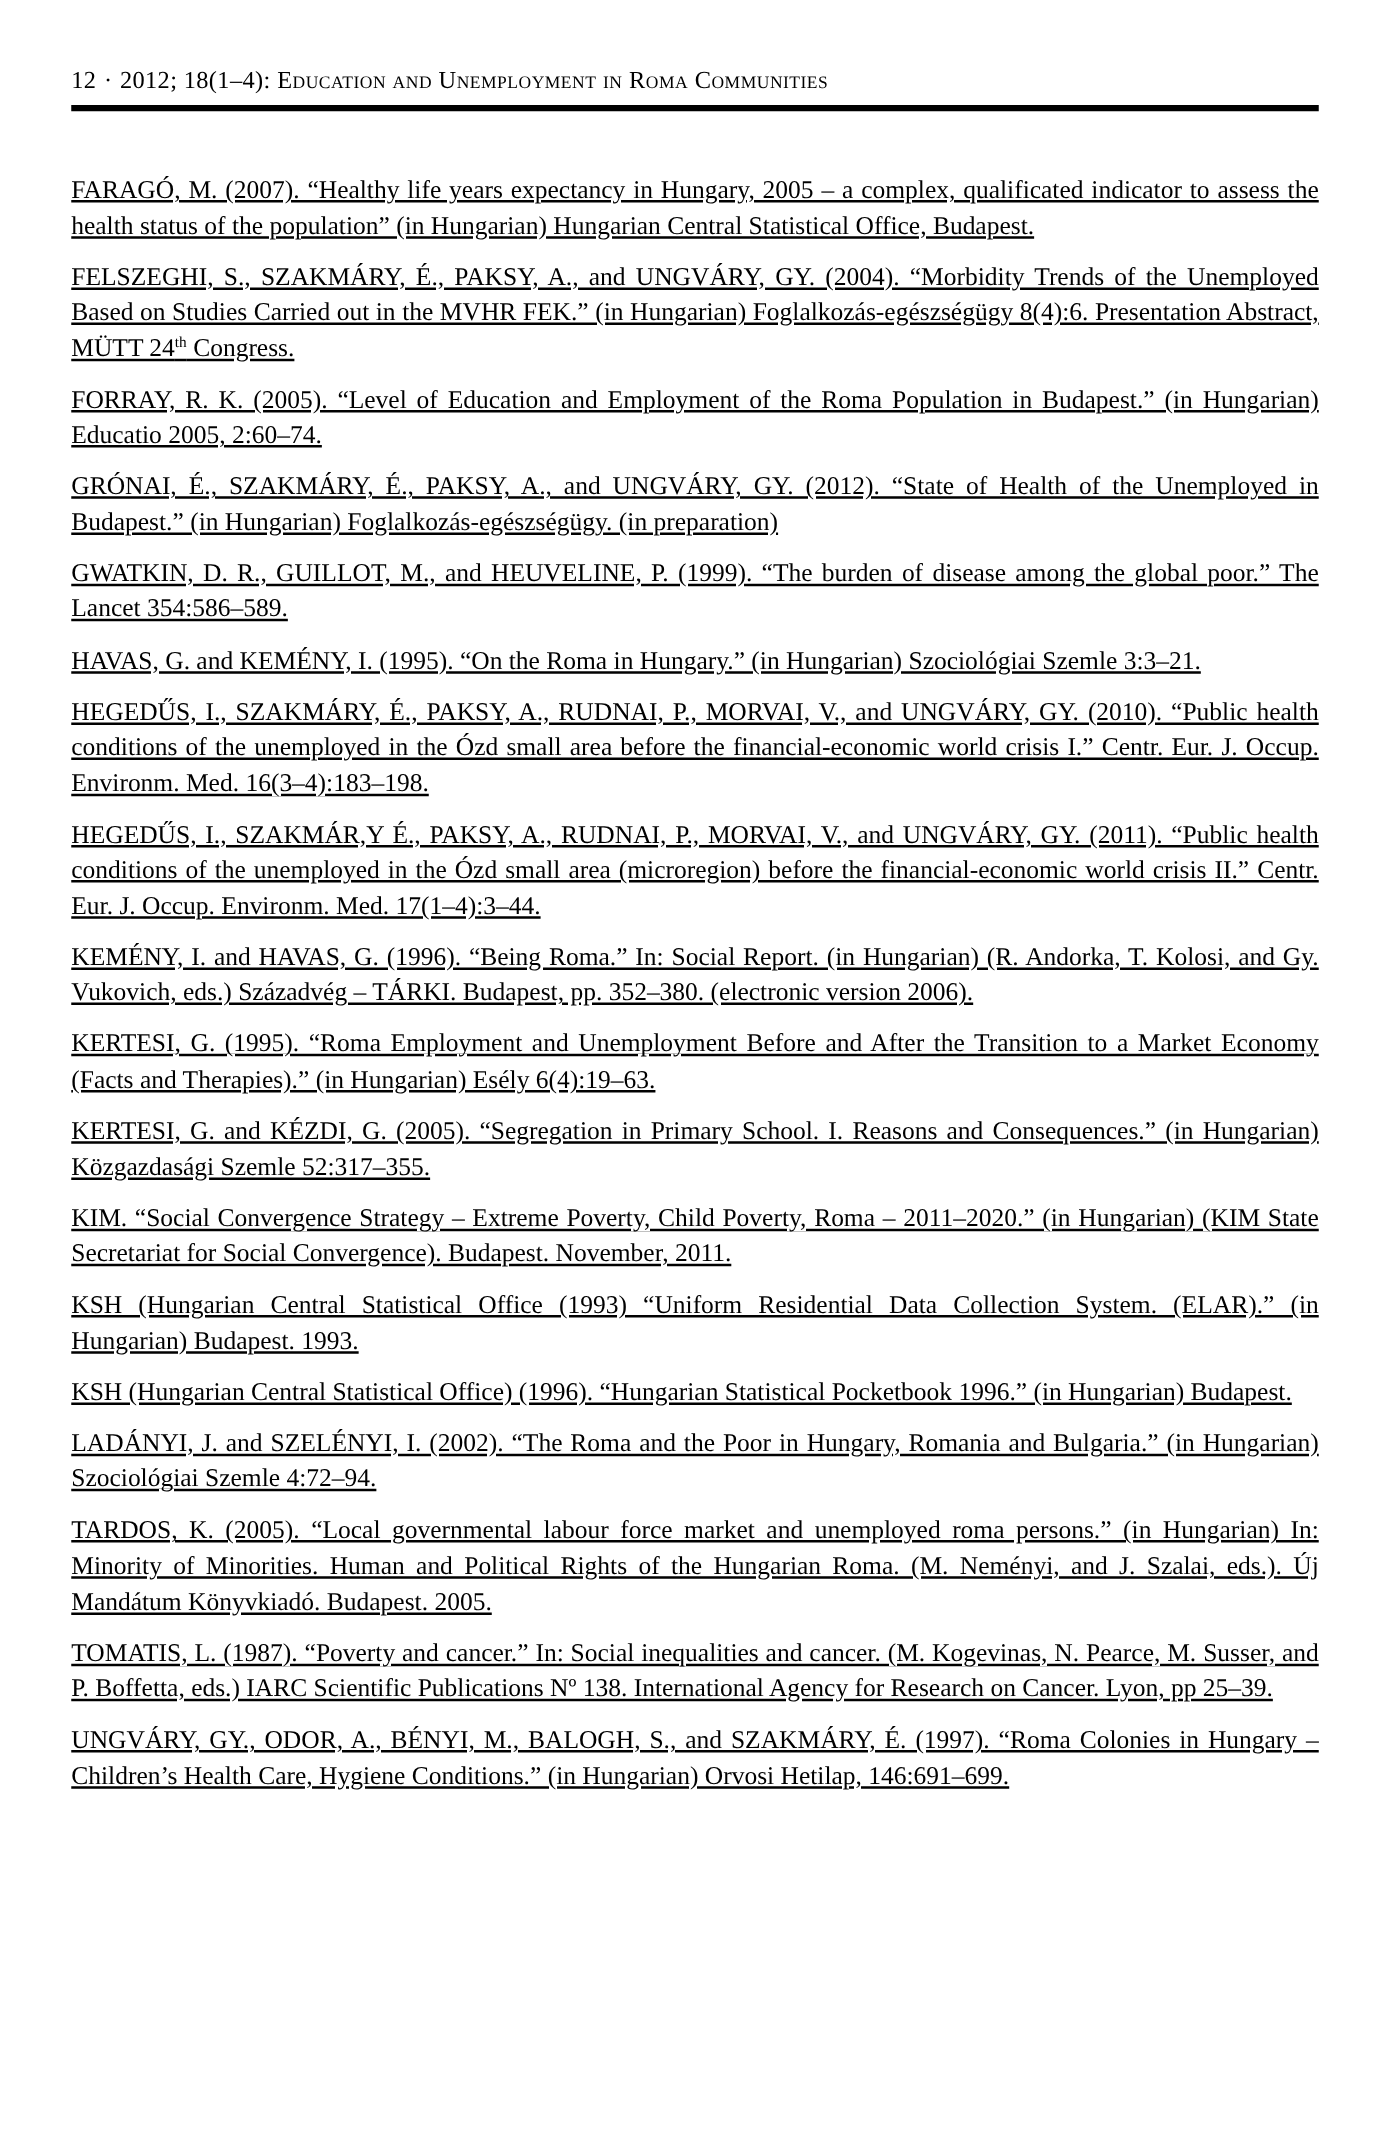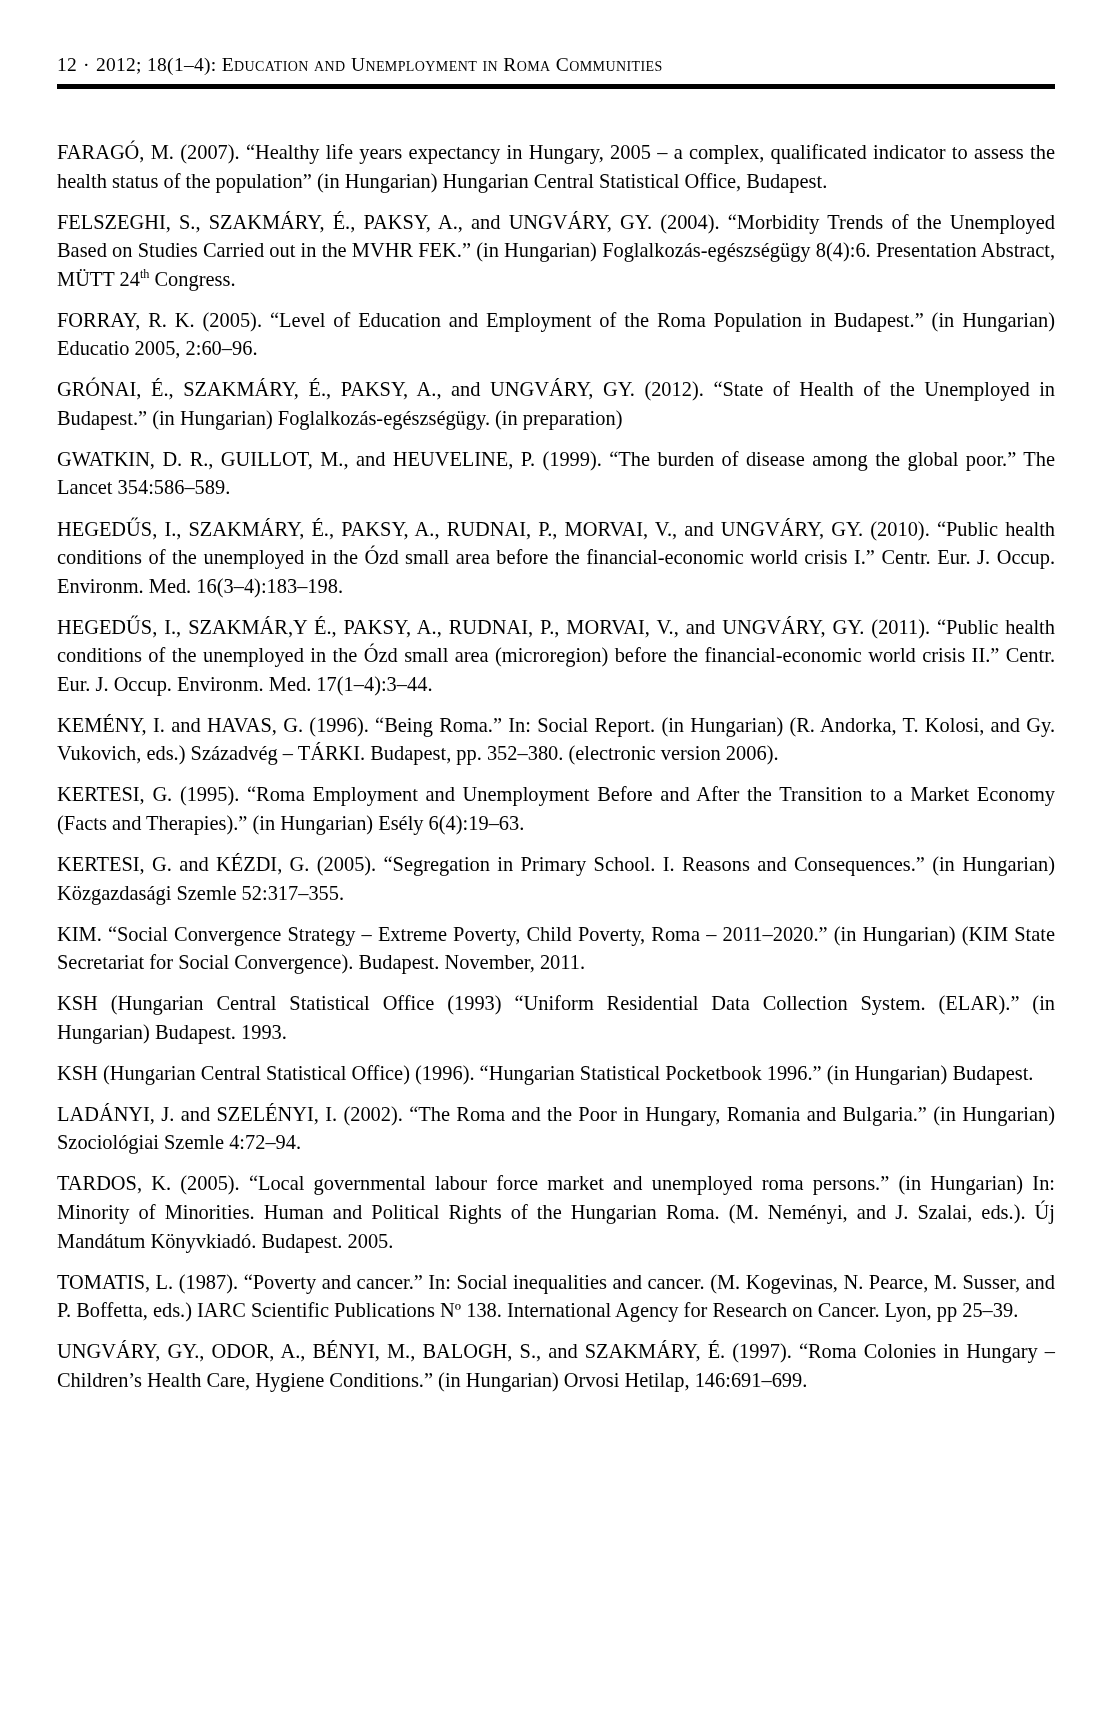--- a/index.html
+++ b/index.html
@@ -19,42 +19,44 @@
   .header-meta { font-variant: normal; }
   .header-sep { padding: 0 6px; }
   .running-title { font-variant: small-caps; letter-spacing: 0.4px; }
   .rule { height: 5px; background: #000; margin-top: 8px; }
   .refs {
     margin-top: 49px;
     font-size: 20.4px;
     line-height: 28.55px;
     text-align: justify;
     text-justify: inter-word;
+    text-decoration: underline;
   }
   .ref { margin: 0 0 12.5px 0; }
   sup { font-size: 0.6em; line-height: 0; vertical-align: super; }
 </style>
 </head>
 <body>
 
 <div class="page">
   <div class="content">
 
     <div class="header-line">
       <span class="header-meta">12</span><span class="header-sep">·</span><span class="header-meta">2012; 18(1–4):</span>
       <span class="running-title">Education and Unemployment in Roma Communities</span>
     </div>
     <div class="rule"></div>
 
     <div class="refs">
       <p class="ref"><span>FARAGÓ, M. (2007). “Healthy life years expectancy in Hungary, 2005 – a complex, qualificated indicator to assess the health status of the population” (in Hungarian) Hungarian Central Statistical Office, Budapest.</span></p>
       <p class="ref"><span>FELSZEGHI, S., SZAKMÁRY, É., PAKSY, A., and UNGVÁRY, GY. (2004). “Morbidity Trends of the Unemployed Based on Studies Carried out in the MVHR FEK.” (in Hungarian) Foglalkozás-egészségügy 8(4):6. Presentation Abstract, MÜTT 24</span><sup>th</sup><span> Congress.</span></p>
-      <p class="ref"><span>FORRAY, R. K. (2005). “Level of Education and Employment of the Roma Population in Budapest.” (in Hungarian) Educatio 2005, 2:60–96.</span></p>
+      <p class="ref"><span>FORRAY, R. K. (2005). “Level of Education and Employment of the Roma Population in Budapest.” (in Hungarian) Educatio 2005, 2:60–74.</span></p>
       <p class="ref"><span>GRÓNAI, É., SZAKMÁRY, É., PAKSY, A., and UNGVÁRY, GY. (2012). “State of Health of the Unemployed in Budapest.” (in Hungarian) Foglalkozás-egészségügy. (in preparation)</span></p>
       <p class="ref"><span>GWATKIN, D. R., GUILLOT, M., and HEUVELINE, P. (1999). “The burden of disease among the global poor.” The Lancet 354:586–589.</span></p>
+      <p class="ref"><span>HAVAS, G. and KEMÉNY, I. (1995). “On the Roma in Hungary.” (in Hungarian) Szociológiai Szemle 3:3–21.</span></p>
       <p class="ref"><span>HEGEDŰS, I., SZAKMÁRY, É., PAKSY, A., RUDNAI, P., MORVAI, V., and UNGVÁRY, GY. (2010). “Public health conditions of the unemployed in the Ózd small area before the financial-economic world crisis I.” Centr. Eur. J. Occup. Environm. Med. 16(3–4):183–198.</span></p>
       <p class="ref"><span>HEGEDŰS, I., SZAKMÁR,Y É., PAKSY, A., RUDNAI, P., MORVAI, V., and UNGVÁRY, GY. (2011). “Public health conditions of the unemployed in the Ózd small area (microregion) before the financial-economic world crisis II.” Centr. Eur. J. Occup. Environm. Med. 17(1–4):3–44.</span></p>
       <p class="ref"><span>KEMÉNY, I. and HAVAS, G. (1996). “Being Roma.” In: Social Report. (in Hungarian) (R. Andorka, T. Kolosi, and Gy. Vukovich, eds.) Századvég – TÁRKI. Budapest, pp. 352–380. (electronic version 2006).</span></p>
       <p class="ref"><span>KERTESI, G. (1995). “Roma Employment and Unemployment Before and After the Transition to a Market Economy (Facts and Therapies).” (in Hungarian) Esély 6(4):19–63.</span></p>
       <p class="ref"><span>KERTESI, G. and KÉZDI, G. (2005). “Segregation in Primary School. I. Reasons and Consequences.” (in Hungarian) Közgazdasági Szemle 52:317–355.</span></p>
       <p class="ref"><span>KIM. “Social Convergence Strategy – Extreme Poverty, Child Poverty, Roma – 2011–2020.” (in Hungarian) (KIM State Secretariat for Social Convergence). Budapest. November, 2011.</span></p>
       <p class="ref"><span>KSH (Hungarian Central Statistical Office (1993) “Uniform Residential Data Collection System. (ELAR).” (in Hungarian) Budapest. 1993.</span></p>
       <p class="ref"><span>KSH (Hungarian Central Statistical Office) (1996). “Hungarian Statistical Pocketbook 1996.” (in Hungarian) Budapest.</span></p>
       <p class="ref"><span>LADÁNYI, J. and SZELÉNYI, I. (2002). “The Roma and the Poor in Hungary, Romania and Bulgaria.” (in Hungarian) Szociológiai Szemle 4:72–94.</span></p>
       <p class="ref"><span>TARDOS, K. (2005). “Local governmental labour force market and unemployed roma persons.” (in Hungarian) In: Minority of Minorities. Human and Political Rights of the Hungarian Roma. (M. Neményi, and J. Szalai, eds.). Új Mandátum Könyvkiadó. Budapest. 2005.</span></p>

